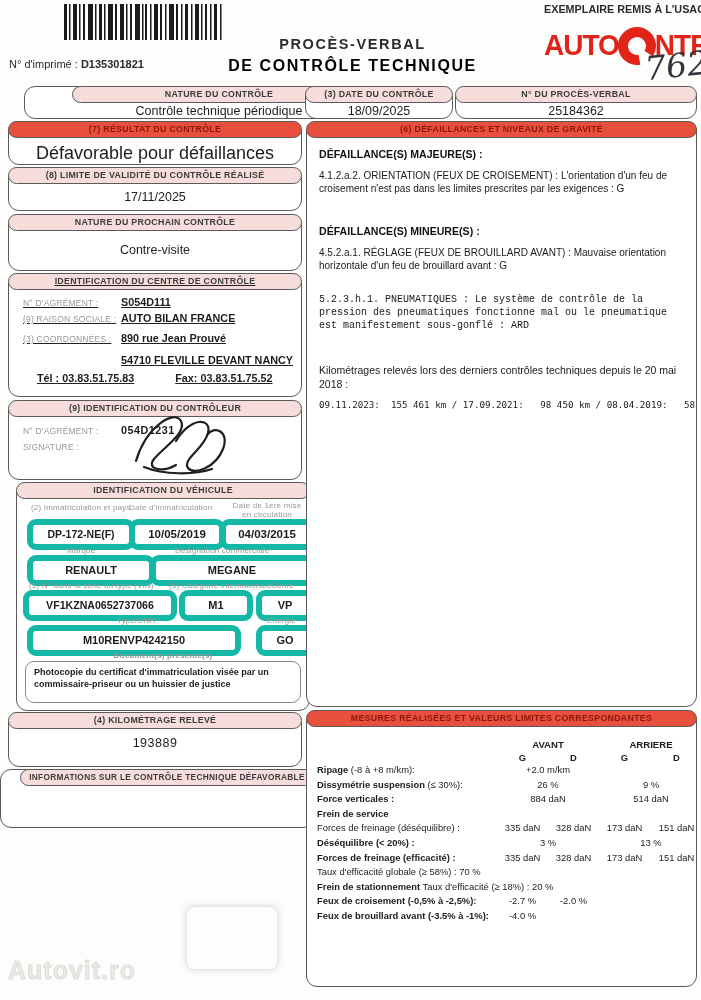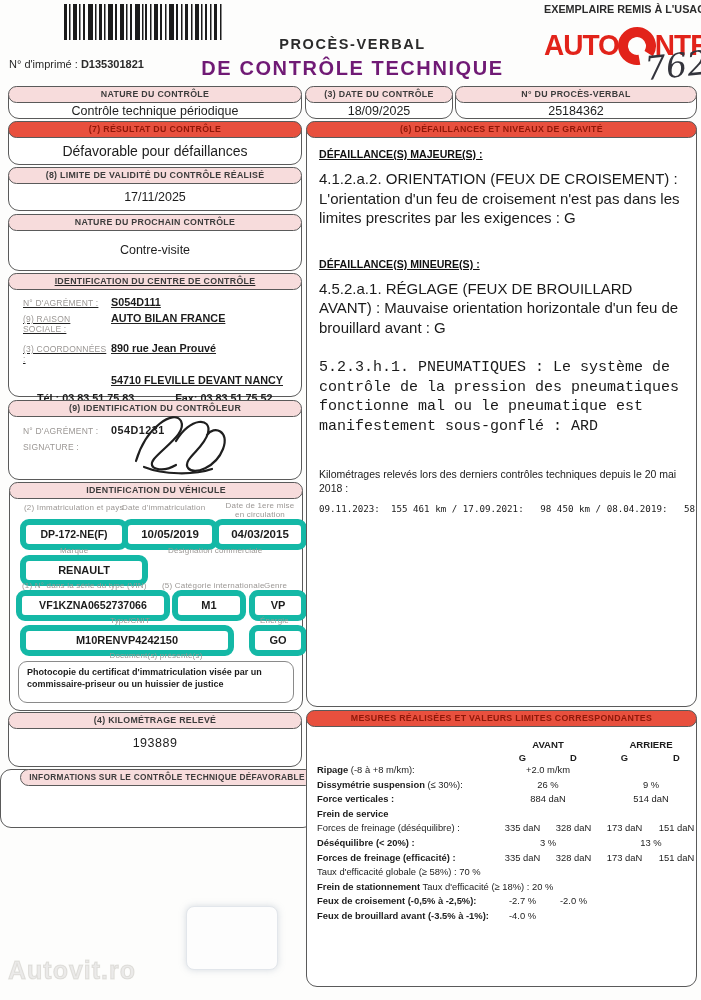--- a/index.html
+++ b/index.html
@@ -17,24 +17,24 @@
   }
   .strip.red{background:#e8503e;color:#8f1708;font-weight:700;}
   .val-center{text-align:center;font-size:12.5px;color:#1d1d1d;}
   .glabel{font-size:8px;color:#9b9794;letter-spacing:.2px;}
   .pill{
     position:absolute;border:6px solid #14b8a6;border-radius:9px;background:#fff;
     text-align:center;font-size:11px;font-weight:600;color:#1c1c1c;height:19px;line-height:19px;
     white-space:nowrap;overflow:hidden;
   }
   .ctr-row{display:flex;font-size:10.5px;margin:0 0 4px 14px;}
-  .ctr-row .lab{width:88px;font-size:8.5px;color:#9b9794;letter-spacing:.2px;padding-top:2px;flex-shrink:0;}
+  .ctr-row .lab{width:98px;font-size:8.5px;color:#9b9794;letter-spacing:.2px;padding-top:2px;flex-shrink:0;}
   .ctr-row .v{font-weight:600;color:#1c1c1c;font-size:10.8px;}
-  .def-title{font-size:10.6px;font-weight:700;text-decoration:underline;color:#111;margin:0;}
-  .def-item{font-size:15px;line-height:1.3;color:#1a1a1a;margin:0;}
+  .def-title{font-size:10.6px;font-weight:700;color:#111;margin:0;}
+  .def-item{font-size:10px;line-height:1.3;color:#1a1a1a;margin:0;}
   .mrow{display:grid;grid-template-columns:180px 51px 51px 51px 53px;align-items:baseline;
         font-size:9.4px;color:#1c1c1c;padding:0 0 0 10px;min-height:14.6px;}
   .mrow .cc{text-align:center;}
   .sp-av{grid-column:2/4;text-align:center;}
   .sp-ar{grid-column:4/6;text-align:center;}
   .full{grid-column:1/6;}
   .b{font-weight:700;}
   .logo-red{color:#e2231a;font-weight:700;}
   svg{display:block;}
 </style>
@@ -80,53 +80,53 @@
   </svg>
 </div>
 
 <div class="abs" style="left:9px;top:58px;font-size:11px;color:#2a2a2a;">
   <span>N° d'imprimé :</span>
   <span class="b">D135301821</span>
 </div>
 
 <div class="abs" style="left:180px;top:36px;width:345px;text-align:center;">
   <div style="font-size:14.5px;font-weight:700;letter-spacing:1.6px;color:#2b2b2b;">PROCÈS-VERBAL</div>
-  <div style="font-size:20px;font-weight:700;letter-spacing:1.6px;color:#701a75;margin-top:5px;">DE CONTRÔLE TECHNIQUE</div>
+  <div style="font-size:16px;font-weight:700;letter-spacing:1.6px;color:#000000;margin-top:5px;">DE CONTRÔLE TECHNIQUE</div>
 </div>
 
 <div class="abs" style="left:544px;top:3px;width:200px;white-space:nowrap;font-size:10.8px;font-weight:700;color:#2b2b2b;">EXEMPLAIRE REMIS À L'USAGE</div>
 
 <div class="abs" style="left:544px;top:26px;display:flex;align-items:center;white-space:nowrap;">
   <span class="logo-red" style="font-size:28px;letter-spacing:-1px;transform:scaleY(1.05);">AUTO</span>
   <span style="margin:0 -2px;">
     <svg width="40" height="40" viewBox="0 0 40 40">
       <circle cx="20" cy="20" r="14" fill="none" stroke="#e2231a" stroke-width="10" stroke-dasharray="76 12" transform="rotate(80 20 20)"></circle>
     </svg>
   </span>
   <span class="logo-red" style="font-size:28px;letter-spacing:-1px;transform:scaleY(1.05);">NTROL</span>
 </div>
 
 <div class="abs" style="left:645px;top:46px;font-size:33px;font-style:italic;font-family:'DejaVu Serif',serif;color:#33343c;transform:rotate(-6deg);">762</div>
 
-<div class="box" style="left:8px;top:86px;width:292px;height:31px;">
+<div class="box" style="left:24px;top:86px;width:292px;height:31px;padding-left:48px;">
   <div class="strip">NATURE DU CONTRÔLE</div>
   <div class="val-center" style="margin-top:1px;">Contrôle technique périodique</div>
 </div>
 <div class="box" style="left:305px;top:86px;width:146px;height:31px;">
   <div class="strip">(3) DATE DU CONTRÔLE</div>
   <div class="val-center" style="margin-top:1px;">18/09/2025</div>
 </div>
 <div class="box" style="left:455px;top:86px;width:240px;height:31px;">
   <div class="strip">N° DU PROCÈS-VERBAL</div>
   <div class="val-center" style="margin-top:1px;">25184362</div>
 </div>
 
 <div class="box" style="left:8px;top:121px;width:292px;height:42px;">
   <div class="strip red">(7) RÉSULTAT DU CONTRÔLE</div>
-  <div class="val-center" style="margin-top:5px;font-size:14px;">Défavorable pour défaillances</div>
+  <div class="val-center" style="margin-top:5px;font-size:18px;">Défavorable pour défaillances</div>
 </div>
 
 <div class="box" style="left:8px;top:167px;width:292px;height:42px;">
   <div class="strip">(8) LIMITE DE VALIDITÉ DU CONTRÔLE RÉALISÉ</div>
   <div class="val-center" style="margin-top:6px;">17/11/2025</div>
 </div>
 
 <div class="box" style="left:8px;top:214px;width:292px;height:55px;">
   <div class="strip">NATURE DU PROCHAIN CONTRÔLE</div>
   <div class="val-center" style="margin-top:12px;">Contre-visite</div>
@@ -171,50 +171,51 @@
     <svg width="125" height="68" viewBox="0 0 125 68">
       <g fill="none" stroke="#1f1f1f" stroke-width="2.2" stroke-linecap="round">
         <path d="M12 52 C 22 18, 50 0, 57 12 C 63 24, 40 38, 30 50 C 22 60, 38 64, 52 56"></path>
         <path d="M52 32 C 66 8, 88 8, 84 24 C 80 40, 58 50, 64 59 C 70 67, 92 58, 99 40 C 106 22, 90 16, 83 26"></path>
         <path d="M20 58 C 40 66, 70 66, 88 60"></path>
       </g>
     </svg>
   </div>
 </div>
 
-<div class="box" style="left:9px;top:482px;width:292px;height:227px;">
+<div class="box" style="left:16px;top:482px;width:292px;height:227px;">
   <div class="strip">IDENTIFICATION DU VÉHICULE</div>
 
   <div class="abs glabel" style="left:14px;top:20px;">(2) Immatriculation et pays</div>
   <div class="abs glabel" style="left:112px;top:20px;">Date d'immatriculation</div>
   <div class="abs glabel" style="left:212px;top:18px;width:76px;text-align:center;">
     <span>Date de 1ere mise</span><br>
     <span>en circulation</span>
   </div>
   <div class="pill" style="left:10px;top:36px;width:96px;font-size:10.5px;">DP-172-NE(F)</div>
   <div class="pill" style="left:112px;top:36px;width:84px;font-size:11.5px;">10/05/2019</div>
   <div class="pill" style="left:203px;top:36px;width:82px;font-size:11.5px;">04/03/2015</div>
 
   <div class="abs glabel" style="left:50px;top:63px;">Marque</div>
   <div class="abs glabel" style="left:158px;top:63px;">Désignation commerciale</div>
   <div class="pill" style="left:10px;top:72px;width:116px;">RENAULT</div>
+  <div class="pill" style="left:133px;top:72px;width:152px;">MEGANE</div>
 
   <div class="abs glabel" style="left:12px;top:98px;">(1) N° dans la série du type (VIN)</div>
   <div class="abs glabel" style="left:152px;top:98px;">(5) Catégorie internationale</div>
   <div class="abs glabel" style="left:254px;top:98px;">Genre</div>
   <div class="pill" style="left:6px;top:107px;width:142px;font-size:10.6px;">VF1KZNA0652737066</div>
   <div class="pill" style="left:162px;top:107px;width:62px;">M1</div>
   <div class="pill" style="left:239px;top:107px;width:46px;">VP</div>
 
   <div class="abs glabel" style="left:100px;top:133px;">Type/CNIT</div>
   <div class="abs glabel" style="left:250px;top:133px;">Énergie</div>
   <div class="pill" style="left:10px;top:142px;width:202px;">M10RENVP4242150</div>
   <div class="pill" style="left:239px;top:142px;width:46px;">GO</div>
 
-  <div class="abs glabel" style="left:0;top:168px;width:292px;text-align:center;">Document(s) présenté(s)</div>
+  <div class="abs glabel" style="left:0;top:168px;width:292px;text-align:center;font-weight:bold;">Document(s) présenté(s)</div>
   <div class="abs" style="left:8px;top:178px;width:258px;border:1px solid #8a8a8a;border-radius:9px;padding:4px 8px;font-size:9px;font-weight:600;line-height:1.35;color:#1c1c1c;height:32px;">Photocopie du certificat d'immatriculation visée par un commissaire-priseur ou un huissier de justice</div>
 </div>
 
 <div class="box" style="left:8px;top:712px;width:292px;height:53px;">
   <div class="strip">(4) KILOMÉTRAGE RELEVÉ</div>
   <div class="val-center" style="margin-top:7px;letter-spacing:.5px;">193889</div>
 </div>
 
 <div class="box" style="left:0;top:769px;width:292px;height:57px;padding-left:20px;">
   <div class="strip" style="font-size:8.3px;">INFORMATIONS SUR LE CONTRÔLE TECHNIQUE DÉFAVORABLE</div>

